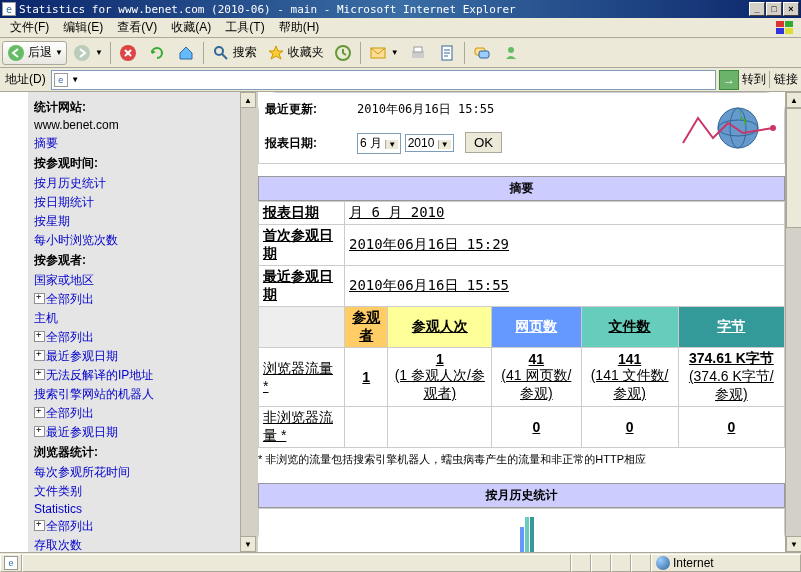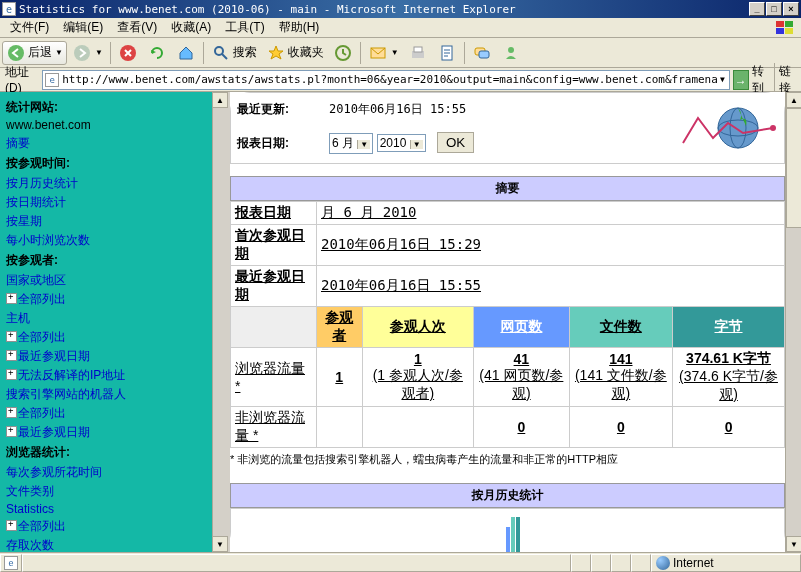--- a/index.html
+++ b/index.html
@@ -19,21 +19,21 @@
 .tb-btn.wbtn { background: linear-gradient(#fff, #e8e8e0); border: 1px solid #aca899; }
 .tb-btn .ico { width: 20px; height: 20px; display: flex; align-items: center; justify-content: center; }
 .tb-sep { width: 1px; height: 22px; background: #aca899; margin: 0 2px; }
 .tb-drop { font-size: 8px; color: #000; margin-left: 1px; }
 .addrbar { background: #ece9d8; height: 24px; display: flex; align-items: center; padding: 0 3px; gap: 3px; border-bottom: 1px solid #aca899; }
 .addrbar-label { padding: 0 2px; }
 .addrbar-input { flex: 1; height: 20px; background: #fff; border: 1px solid #7f9db9; display: flex; align-items: center; padding: 0 2px; font-family: monospace; font-size: 11px; }
 .addrbar-input .pgico { width: 14px; height: 14px; margin-right: 3px; display: flex; align-items: center; justify-content: center; background: #fff; border: 1px solid #999; color: #3a6ea5; font-size: 9px; }
 .addrbar-go { width: 20px; height: 20px; background: #6bb36b; border: 1px solid #3a8a3a; display: flex; align-items: center; justify-content: center; color: #fff; font-weight: bold; }
 .content { flex: 1; display: flex; background: #fff; overflow: hidden; }
-.sidebar { width: 230px; background: #14b8a6; border-right: 2px solid #d4d0c8; padding: 4px 2px; overflow: hidden; position: relative; }
+.sidebar { width: 230px; background: #e5e5e5; border-right: 2px solid #d4d0c8; padding: 4px 2px; overflow: hidden; position: relative; margin-left: 28px; }
 .sidebar-border { position: absolute; right: 0; top: 0; bottom: 0; width: 16px; background: #d4d0c8; border-left: 1px solid #aca899; }
 .sidebar-scroll { position: absolute; right: 0; top: 0; width: 16px; height: 16px; background: #ece9d8; border: 1px solid #aca899; display: flex; align-items: center; justify-content: center; font-size: 8px; }
 .sidebar-scroll.bot { top: auto; bottom: 0; }
 .sb-block { padding: 1px 4px; }
 .sb-header { font-weight: bold; color: #000; padding: 2px 0; }
 .sb-link { color: #0000cc; cursor: pointer; padding: 1px 0; display: block; }
 .sb-sub { padding-left: 12px; position: relative; }
 .sb-sub::before { content: ""; position: absolute; left: 0; top: 3px; width: 9px; height: 9px; border: 1px solid #919191; background: #fff; }
 .sb-sub::after { content: "+"; position: absolute; left: 2px; top: 2px; font-size: 9px; color: #000; font-family: monospace; line-height: 9px; }
 .main { flex: 1; background: #fff; overflow: hidden; display: flex; }
@@ -213,21 +213,20 @@
           <path d="M4 15 Q9 9 14 15" fill="#6b6"></path>
         </svg>
       </span>
     </div>
 </div>
 
 <div class="addrbar">
   <span class="addrbar-label">地址(D)</span>
   <div class="addrbar-input">
     <span class="pgico">e</span>
-    <span class="url-text">http://www.benet.com/awstats/awstats.pl?month=06&amp;year=2010&amp;output=main&amp;config=www.benet.com&amp;framena</span>
     <span style="font-size:8px;padding:0 2px;">▼</span>
   </div>
   <div class="addrbar-go">→</div>
   <span>转到</span>
   <span style="border-left:1px solid #aca899;padding-left:4px;">链接</span>
 </div>
 
 <div class="content">
 
   <div class="sidebar">

